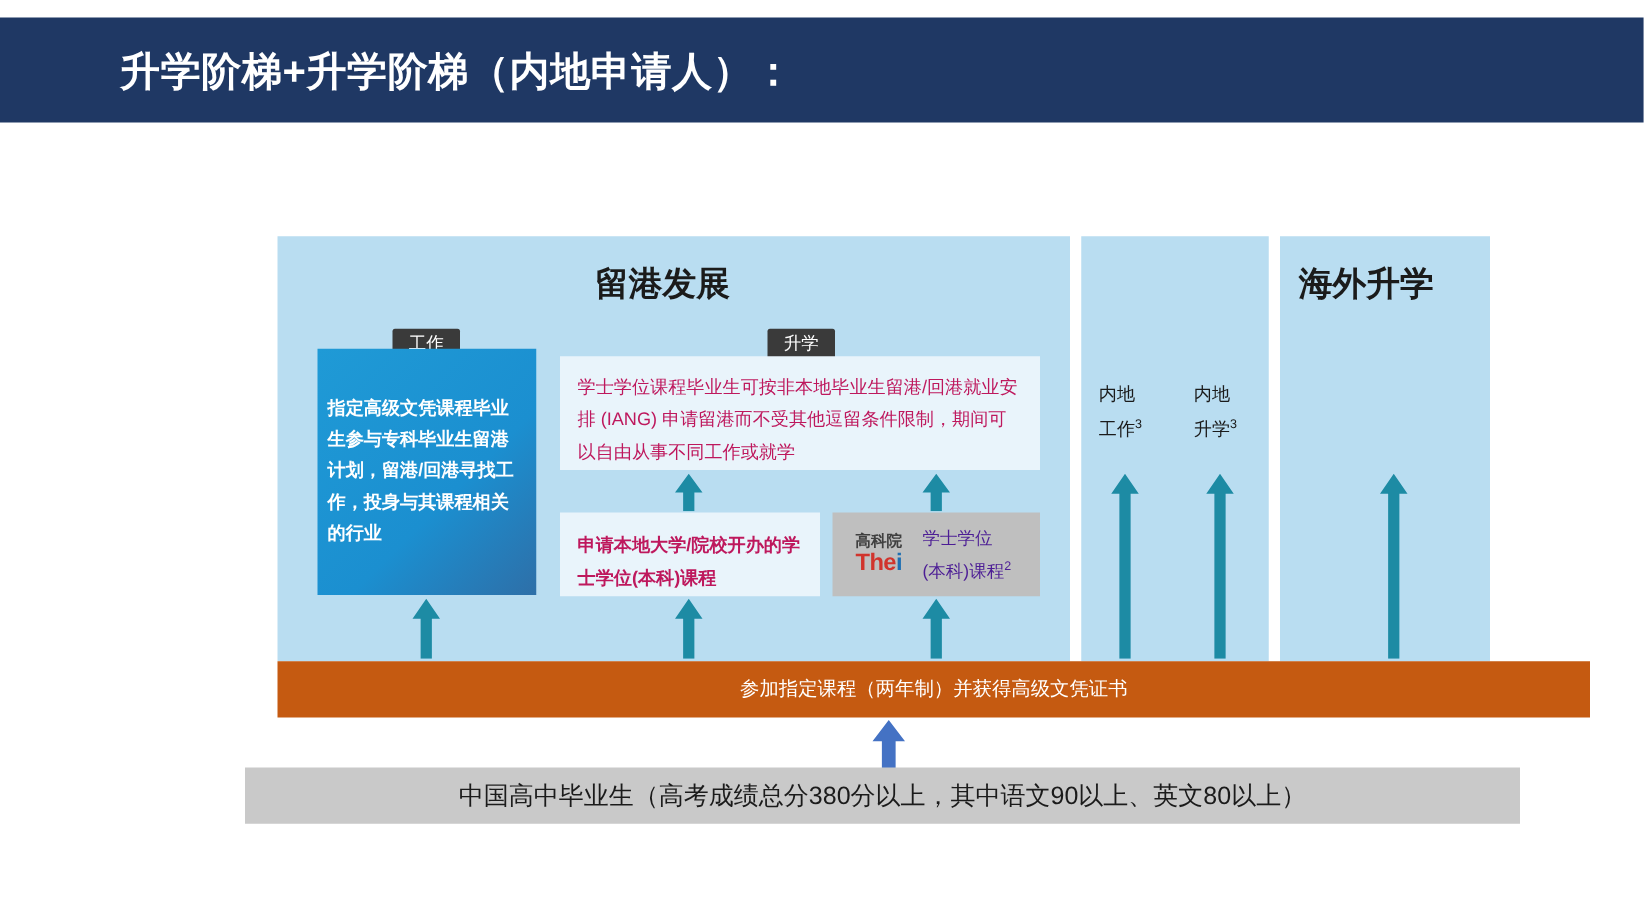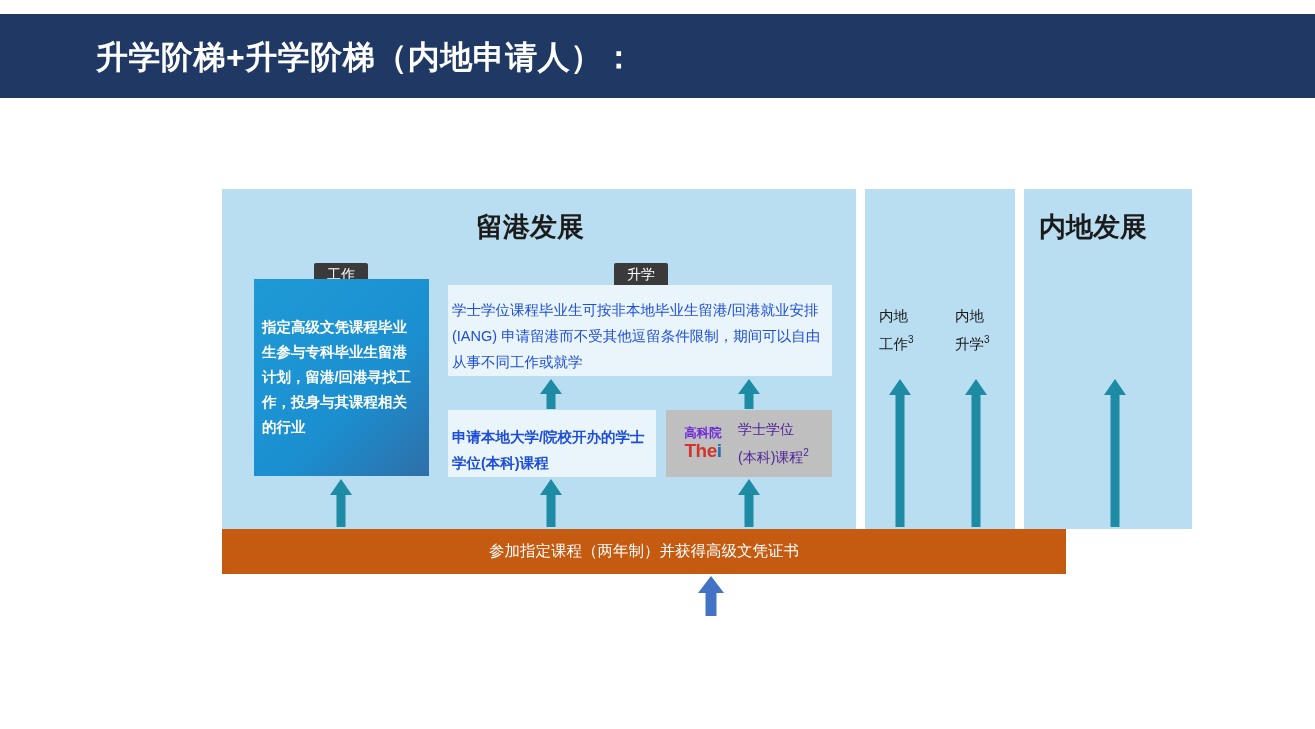--- a/index.html
+++ b/index.html
@@ -93,46 +93,46 @@
     align-items: center;
     justify-content: center;
     padding: 0 8px;
     box-sizing: border-box;
   }
 
   
   .box-pale {
     position: absolute;
     background: #e9f4fb;
-    color: #1d4ed8;
+    color: #be185d;
     font-size: 14.5px;
     line-height: 26px;
     box-sizing: border-box;
-    padding: 12px 4px;
+    padding: 12px 14px;
   }
   .box-iang  { left: 412px; top: 268px; width: 384px; height: 91px; }
   .box-apply { left: 412px; top: 393px; width: 208px; height: 67px; padding-top:14px;font-weight:bold;}
 
   
   .box-thei {
     position: absolute;
     left: 630px; top: 393px;
     width: 166px; height: 67px;
     background: #bfbfbf;
     box-sizing: border-box;
     display: flex;
     align-items: center;
     padding-left: 6px;
   }
   .thei-logo {
     width: 62px;
     text-align: center;
     line-height: 1.12;
   }
-  .thei-logo .l1 { font-size: 12.5px; font-weight: bold; color:#6d28d9;}
+  .thei-logo .l1 { font-size: 12.5px; font-weight: bold; color:#404040;}
   .thei-logo .l2 { font-size: 19px; font-weight: bold; color:#d1342c; letter-spacing:-0.5px;}
   .thei-logo .l2 .blue { color:#1f6fb2; }
   .thei-text {
     font-size: 14px;
     line-height: 23px;
     color: #4c1d95;
     padding-left: 4px;
   }
   .sup { font-size: 10px; vertical-align: super; }
 
@@ -146,21 +146,21 @@
     white-space: nowrap;
   }
   .lbl-ml-work  { left: 843px; top: 288px; }
   .lbl-ml-study { left: 919px; top: 288px; }
   .lbl-ov       { left: 1003px; top: 288px; text-align:center; }
 
   
   .bar-orange {
     position: absolute;
     left: 186px; top: 512px;
-    width: 844px; height: 45px;
+    width: 1050px; height: 45px;
     background: #c55a11;
     color: #ffffff;
     font-size: 15.5px;
     display: flex;
     align-items: center;
     justify-content: center;
   }
 
   
   .bar-grey {
@@ -187,21 +187,21 @@
 <div class="header-bar"></div>
 <div class="header-title">升学阶梯+升学阶梯（内地申请人）：</div>
 
 <div class="diagram">
 
   <div class="panel panel-hk"></div>
   <div class="panel panel-ml"></div>
   <div class="panel panel-ov"></div>
 
   <div class="panel-title title-hk">留港发展</div>
-  <div class="panel-title title-ov">内地发展</div>
+  <div class="panel-title title-ov">海外升学</div>
 
   <div class="tab tab-work">工作</div>
   <div class="tab tab-study">升学</div>
 
   <div class="box-work">指定高级文凭课程毕业生参与专科毕业生留港计划，留港/回港寻找工作，投身与其课程相关的行业</div>
 
   <div class="box-pale box-iang">学士学位课程毕业生可按非本地毕业生留港/回港就业安排 (IANG) 申请留港而不受其他逗留条件限制，期间可以自由从事不同工作或就学</div>
 
   <div class="box-pale box-apply">申请本地大学/院校开办的学士学位(本科)课程</div>
 
@@ -266,14 +266,15 @@
         <polygon points="13,0 24,16 17.5,16 17.5,148 8.5,148 8.5,16 2,16" fill="#1d8ba4"></polygon>
       </svg>
   </div>
   <div class="arrow" style="left:659px; top:559px;">
     <svg width="32" height="40" viewBox="0 0 32 40">
         <polygon points="16,0 29,17 21.5,17 21.5,40 10.5,40 10.5,17 3,17" fill="#4472c4"></polygon>
       </svg>
   </div>
 
   <div class="bar-orange">参加指定课程（两年制）并获得高级文凭证书</div>
+  <div class="bar-grey">中国高中毕业生（高考成绩总分380分以上，其中语文90以上、英文80以上）</div>
 
 </div>
 
 </body></html>

